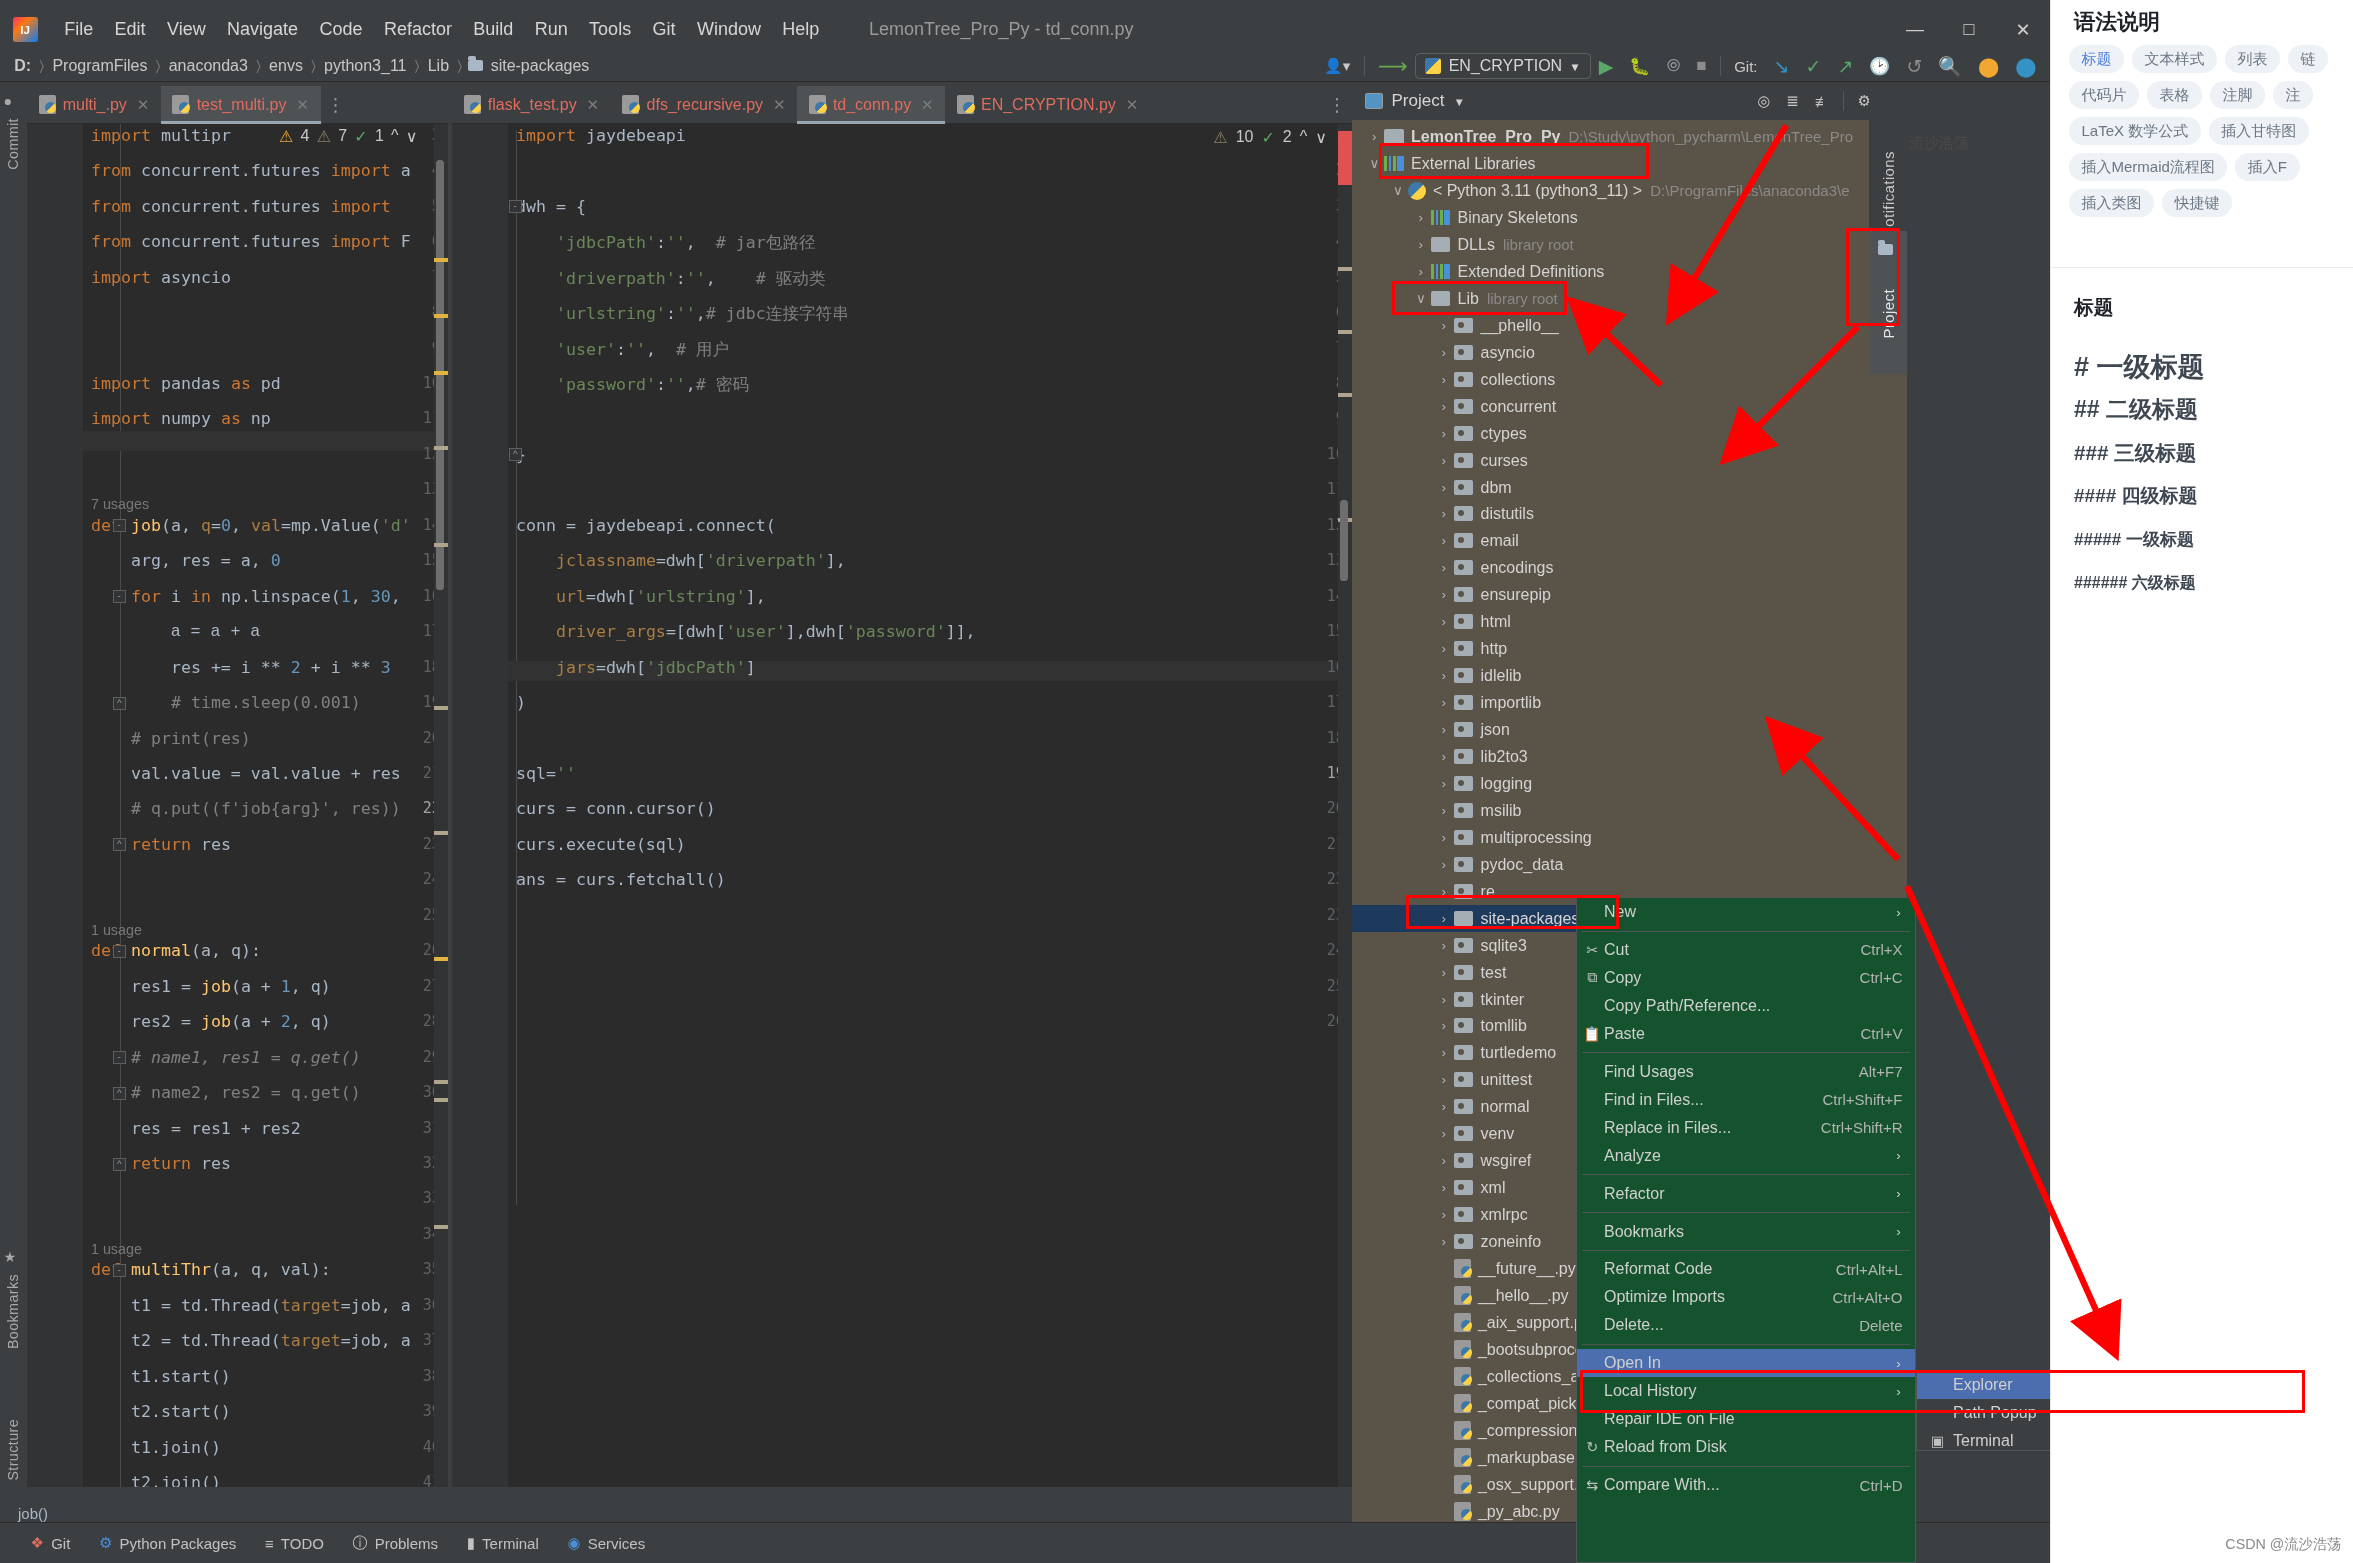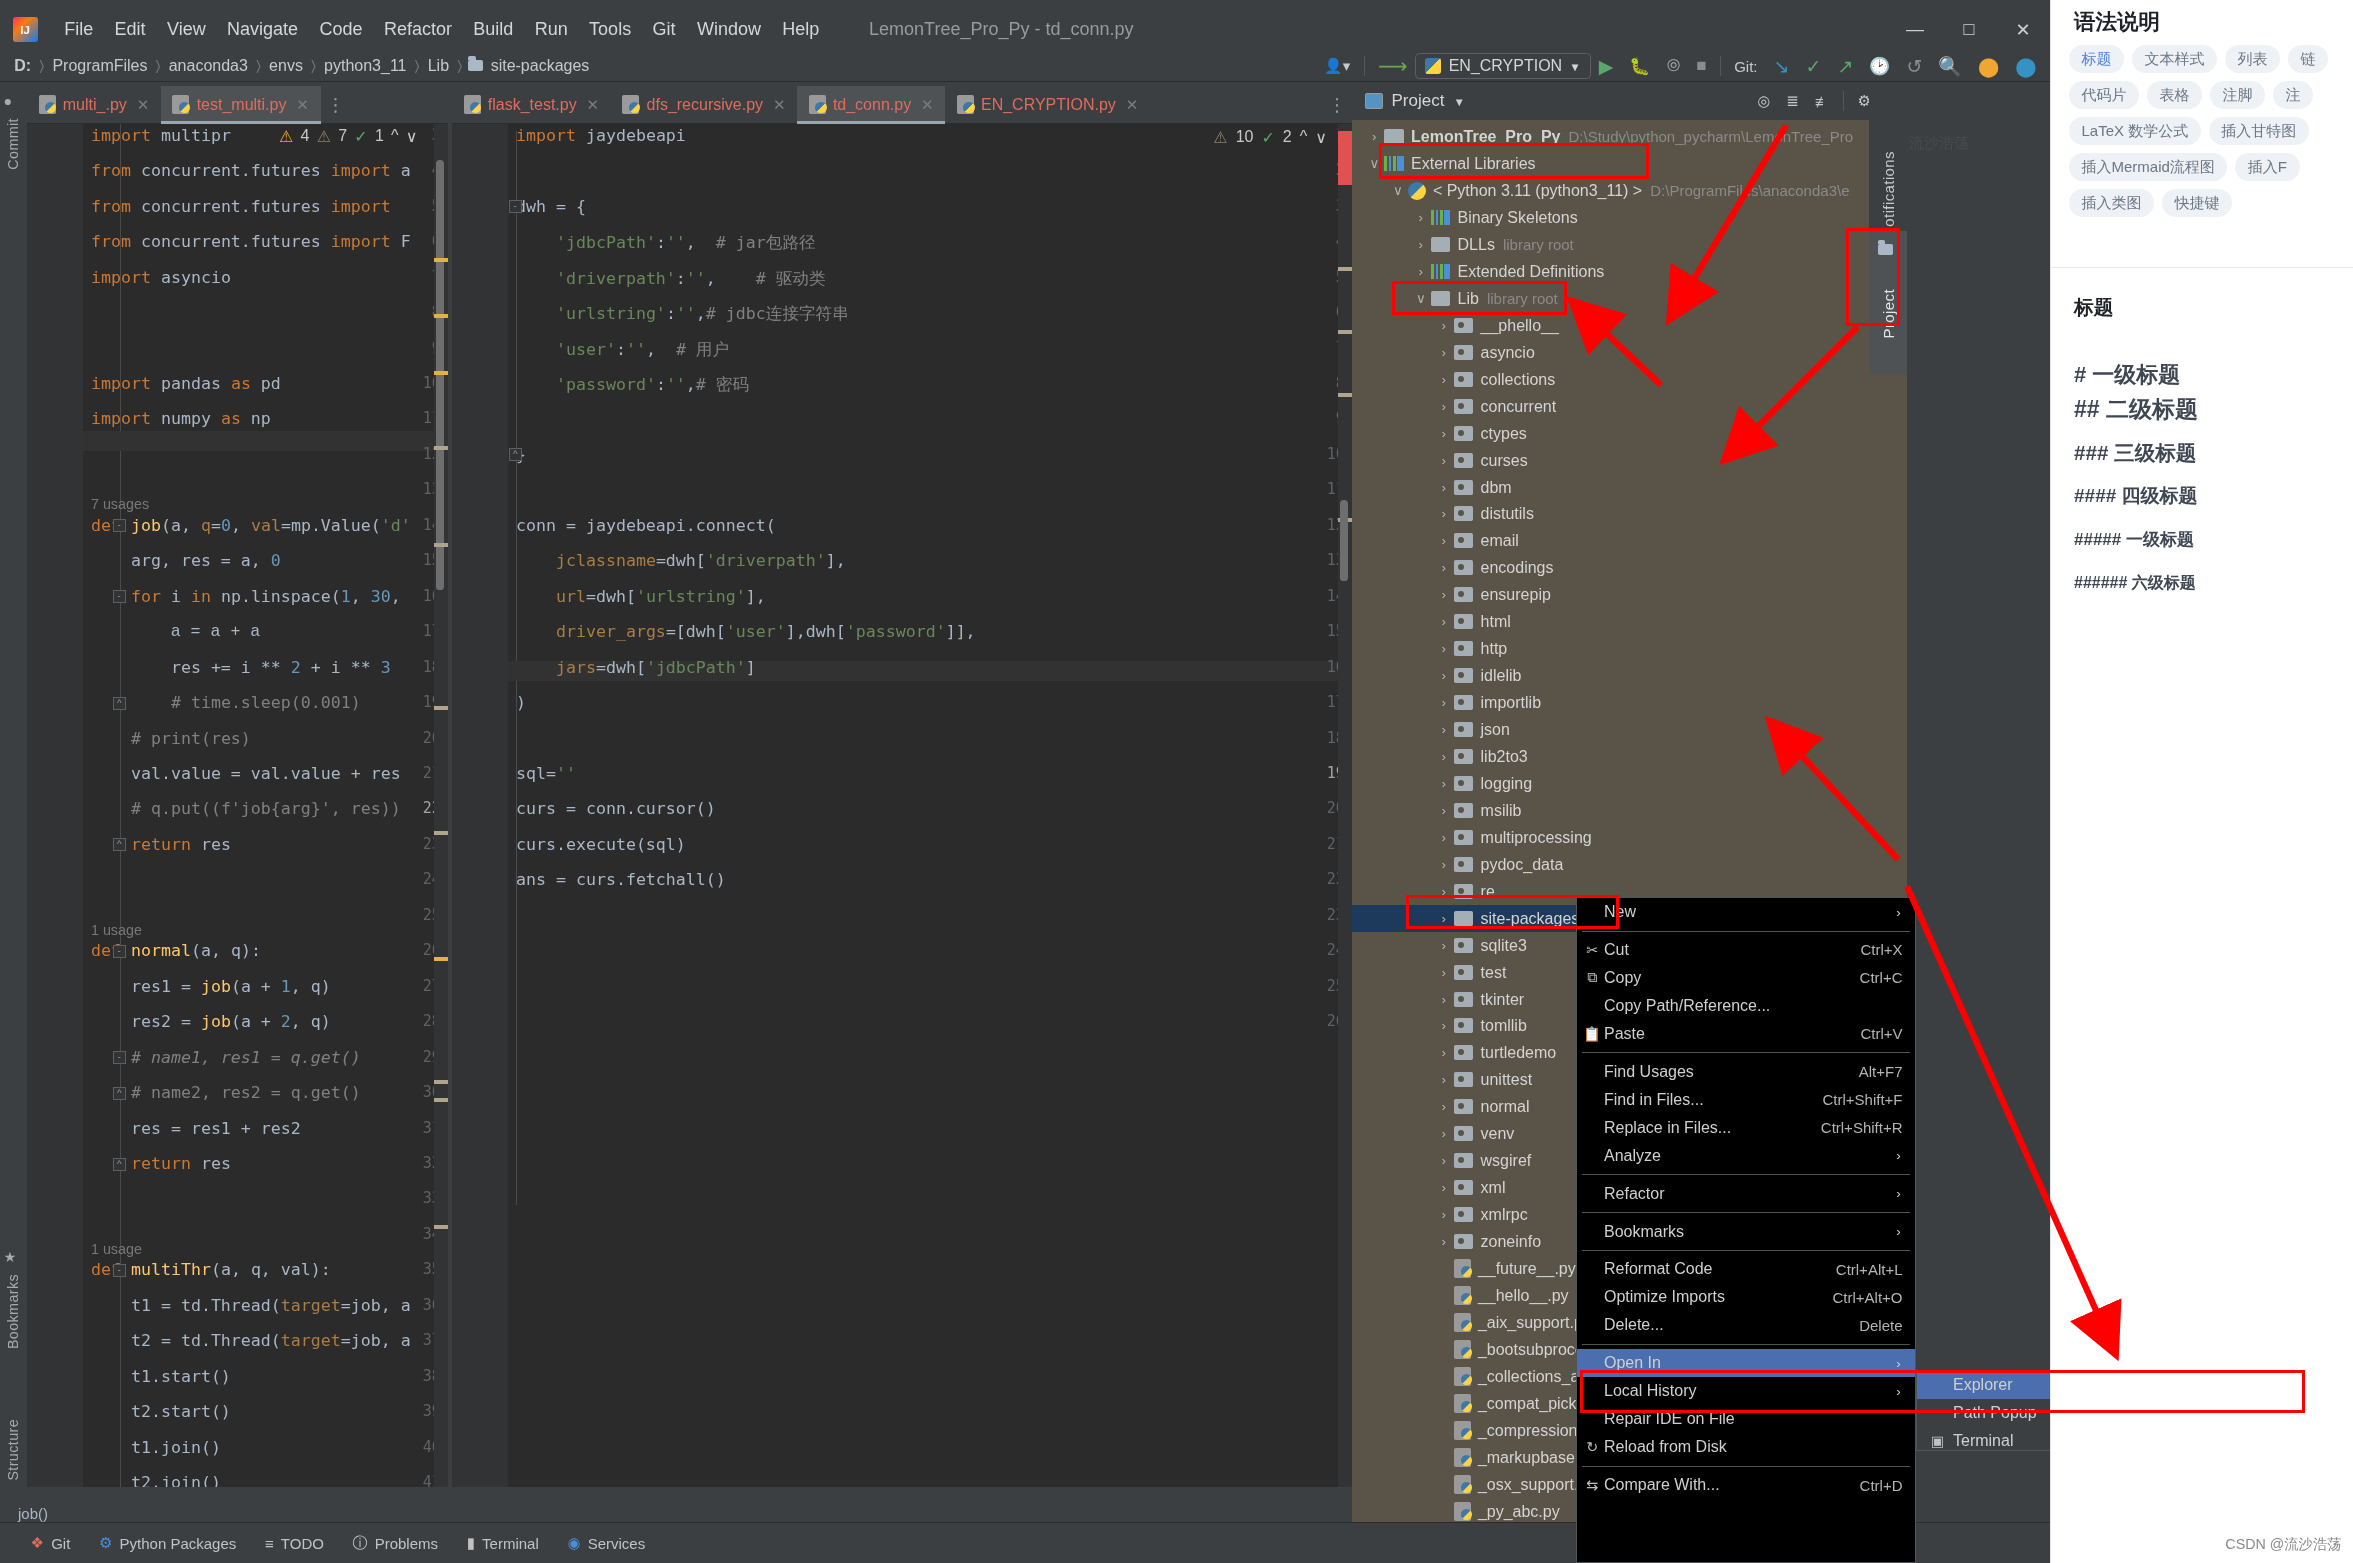--- a/index.html
+++ b/index.html
@@ -134,21 +134,21 @@
   .bold { font-weight:bold; }
 
   
   #notif { position:absolute; left:1869px; top:82px; width:38px; height:224px;
            background:#3c3f41; display:flex; align-items:center; justify-content:center;}
   #projbtn { position:absolute; left:1869px; top:231px; width:38px; height:143px;
              background:#4e5254; display:flex; align-items:center; justify-content:center;}
 
   
   #ctxmenu { position:absolute; left:1576px; top:897px; width:340px; height:666px;
-             background:#000000; border:0.9px solid #515457; }
+             background:#14532d; border:0.9px solid #515457; }
   .ctx { position:relative; height:28px; display:flex; align-items:center;
          font-size:16px; color:#d0d0d0; padding-left:27px; }
   .ctx.hl { background:#4b6eaf; }
   .ctx .sc { position:absolute; right:12.5px; font-size:15px; color:#b4b4b4;}
   .ctx .arr { position:absolute; right:14.3px; font-size:13.4px; color:#cfcfcf;}
   .ctx .ci { position:absolute; left:5.4px; width:19.7px; text-align:center; font-size:14.3px;
              color:#c0c0c0;}
   .ctxsep { height:0.9px; background:#515457; margin:4.5px 5.4px; }
   #submenu { position:absolute; left:1916px; top:1370px; width:273px; height:81px;
              background:#3c3f41; border:0.9px solid #515457;}
@@ -937,21 +937,21 @@
         <span class="chip">LaTeX 数学公式</span>
         <span class="chip">插入甘特图</span>
         <span class="chip">插入Mermaid流程图</span>
         <span class="chip">插入F</span>
         <span class="chip">插入类图</span>
         <span class="chip">快捷键</span>
       </div>
   <div id="doc-div"></div>
   <div id="doc-h">标题</div>
   <div id="doc-headings">
-        <div class="doc-line" style="top: 360px; font-size: 22px; font-weight: bold;"># 一级标题</div>
+        <div class="doc-line" style="top: 349px; font-size: 27px; font-weight: bold;"># 一级标题</div>
         <div class="doc-line" style="top: 394px; font-size: 23px; font-weight: bold;">## 二级标题</div>
         <div class="doc-line" style="top: 439px; font-size: 20.6px; font-weight: bold;">### 三级标题</div>
         <div class="doc-line" style="top: 483px; font-size: 19px; font-weight: bold;">#### 四级标题</div>
         <div class="doc-line" style="top: 528px; font-size: 17px; font-weight: bold;">##### 一级标题</div>
         <div class="doc-line" style="top: 573px; font-size: 16px; font-weight: bold;">###### 六级标题</div>
       </div>
   <div id="csdn">CSDN @流沙浩荡</div>
 </div>
 
 <div class="rbox" style="left:1379px; top:143px; width:270px; height:36px;"></div>

